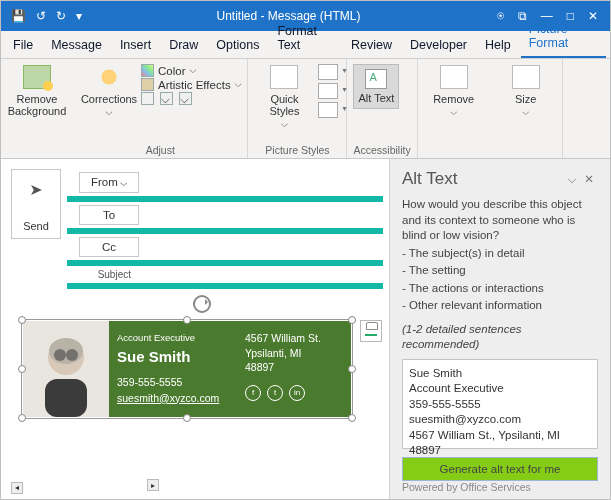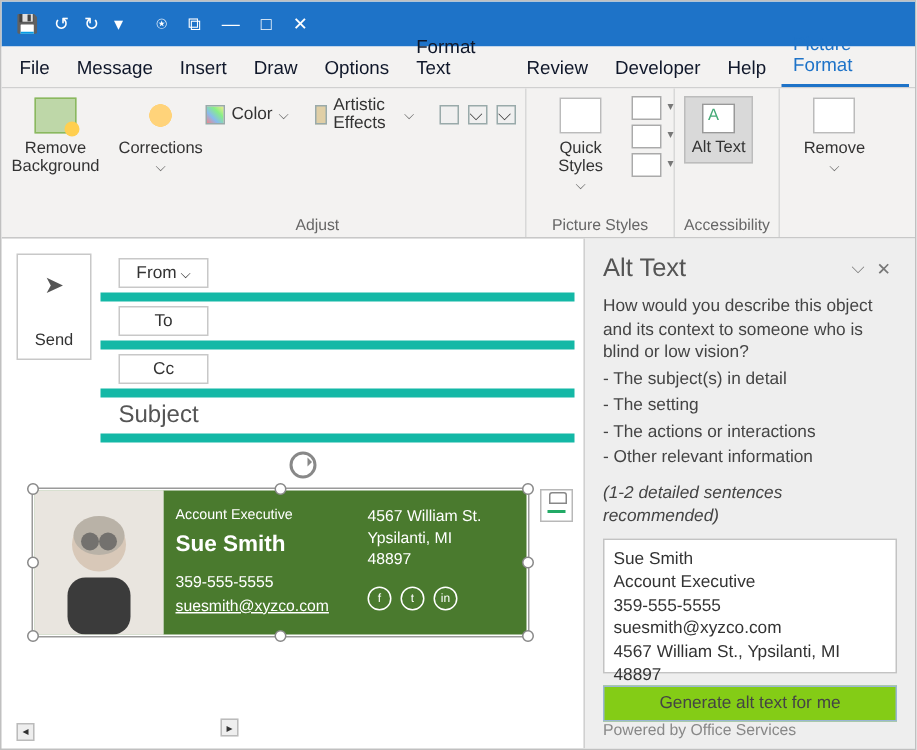--- a/index.html
+++ b/index.html
@@ -20,21 +20,21 @@
 
 .ribbon { height:100px; background:#f3f2f1; display:flex; border-bottom:1px solid #c8c8c8; }
 .group { border-right:1px solid #d8d8d8; padding:2px 6px 0 6px; display:flex; flex-direction:column; }
 .group .body { flex:1; display:flex; align-items:flex-start; gap:2px; }
 .group .label { text-align:center; font-size:10.5px; color:#666; padding:2px 0; }
 .bigbtn { width:60px; text-align:center; padding-top:4px; font-size:11px; cursor:default; }
 .bigbtn .bi { width:28px; height:24px; margin:0 auto 4px; background:#bed7a8; border:1px solid #8ab85f; position:relative; }
 .bigbtn .bi::after { content:""; position:absolute; right:-3px; bottom:-3px; width:10px; height:10px; background:#ffcf50; border-radius:50%; }
 .bi.sun { background:radial-gradient(circle,#ffd37a 40%,transparent 42%); border:none; }
 .bi.sun::after{display:none}
-.stk { display:flex; flex-direction:row; gap:17px; padding-top:3px; font-size:11.5px; }
+.stk { display:flex; flex-direction:column; gap:1px; padding-top:3px; font-size:11.5px; }
 .stk div { display:flex; align-items:center; gap:4px; cursor:default; }
 .sw { width:13px; height:13px; border:1px solid #9aa; display:inline-block; }
 .sw.rain { background:linear-gradient(45deg,#e88,#8be,#8e8,#ee8); }
 .sw.brush { background:#e0cfa6; }
 .sw.cmp { background:#f0f0f0; }
 .dd { font-size:9px; color:#666; }
 .mini { display:flex; flex-direction:column; gap:3px; padding:3px 2px; }
 .mini span { width:20px; height:16px; border:1px solid #aaa; background:#fff; display:block; cursor:default; position:relative; }
 .mini span::after { content:"▾"; position:absolute; right:-9px; top:1px; font-size:8px; color:#777; }
 .bigbtn.q .bi { background:#fff; border:1px solid #bbb; }
@@ -52,21 +52,21 @@
 .compose { flex:1; padding:10px 6px 0 10px; overflow:hidden; position:relative; }
 .hdr { display:flex; gap:6px; }
 .sendcol { width:50px; text-align:center; }
 .sendbtn { border:1px solid #c8c8c8; padding:10px 4px 6px; cursor:default; }
 .sendbtn .pl { font-size:16px; color:#555; transform:rotate(0deg); display:inline-block; }
 .sendbtn .sl { font-size:11px; margin-top:21px; }
 .fields { flex:1; }
 .frow { display:flex; align-items:flex-start; border-bottom:6px solid #14b8a6; padding:3px 12px; }
 .fbtn { width:60px; text-align:center; border:1px solid #c8c8c8; font-size:11.5px; padding:3px 0; margin-right:8px; cursor:default; }
 .fbtn.from::after { content:" ⌵"; font-size:9px; }
-.flabel { width:60px; text-align:right; font-size:16px; color:#555; padding-right:8px; }
+.flabel { width:60px; text-align:right; font-size:10px; color:#555; padding-right:8px; }
 .finput { flex:1; min-width:0; }
 
 
 .sigwrap { margin:30px 0 0 10px; position:relative; }
 .rot { position:absolute; left:50%; top:-24px; transform:translateX(-50%); width:18px; height:18px; border:2px solid #888; border-radius:50%; cursor:default; }
 .rot::after { content:""; position:absolute; right:-2px; top:2px; border:3px solid transparent; border-left-color:#888; }
 .selbox { border:1px solid #9a9a9a; padding:1px; position:relative; width:332px; }
 .hnd { width:8px; height:8px; background:#fff; border:1px solid #888; border-radius:50%; position:absolute; }
 .h1{left:-4px;top:-4px}.h2{left:50%;top:-4px;margin-left:-4px}.h3{right:-4px;top:-4px}
 .h4{left:-4px;top:50%;margin-top:-4px}.h5{right:-4px;top:50%;margin-top:-4px}
@@ -103,20 +103,21 @@
 </head>
 <body>
 
 <div class="titlebar">
   <div class="qat">
     <span>💾</span>
     <span>↺</span>
     <span>↻</span>
     <span>▾</span>
   </div>
+  <div class="titlewrap">Untitled - Message (HTML)</div>
   <div class="wingroup">
     <span>⍟</span>
     <span>⧉</span>
     <span>—</span>
     <span>□</span>
     <span>✕</span>
   </div>
 </div>
 
 <div class="tabs">

